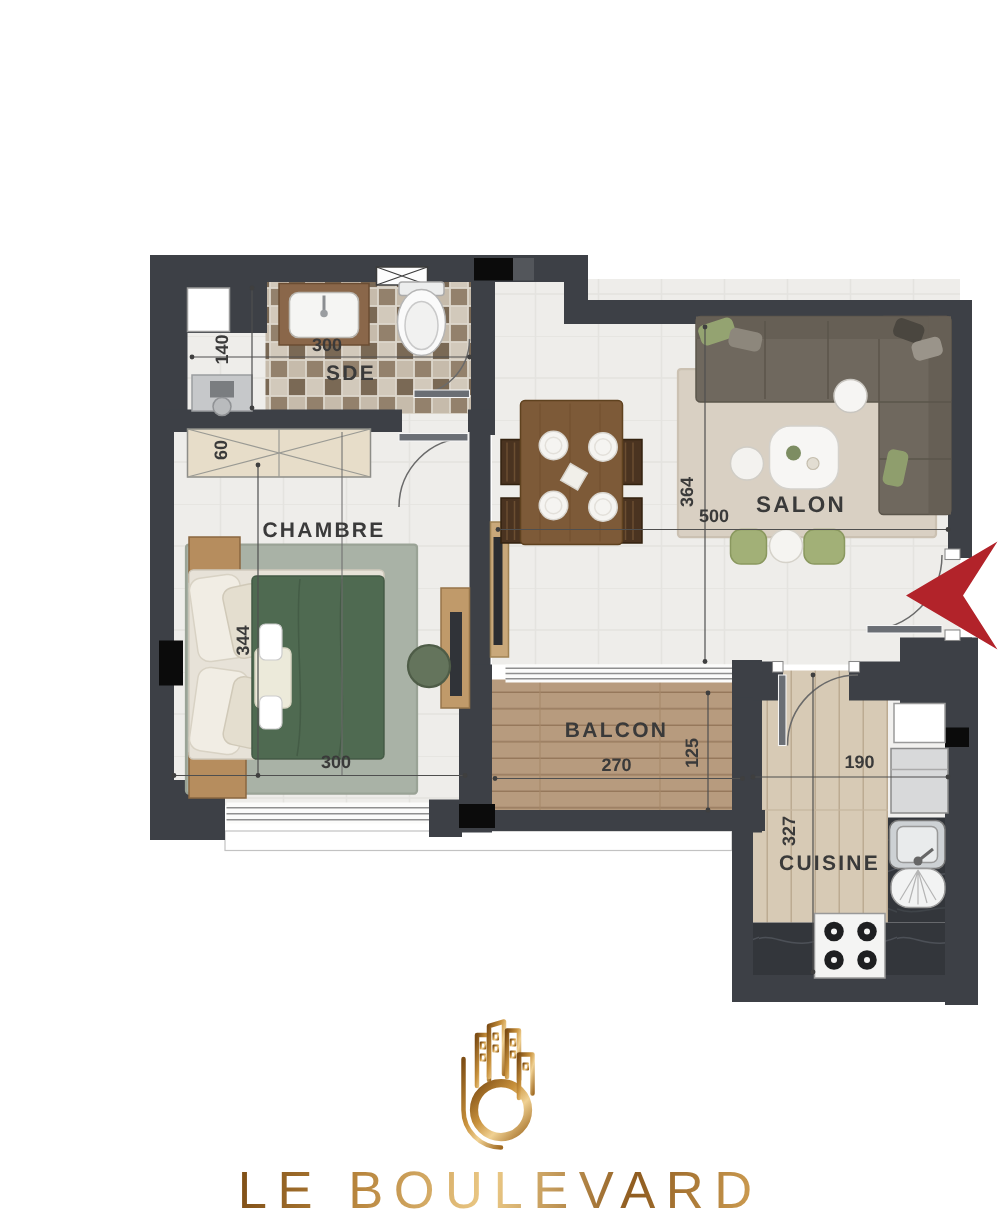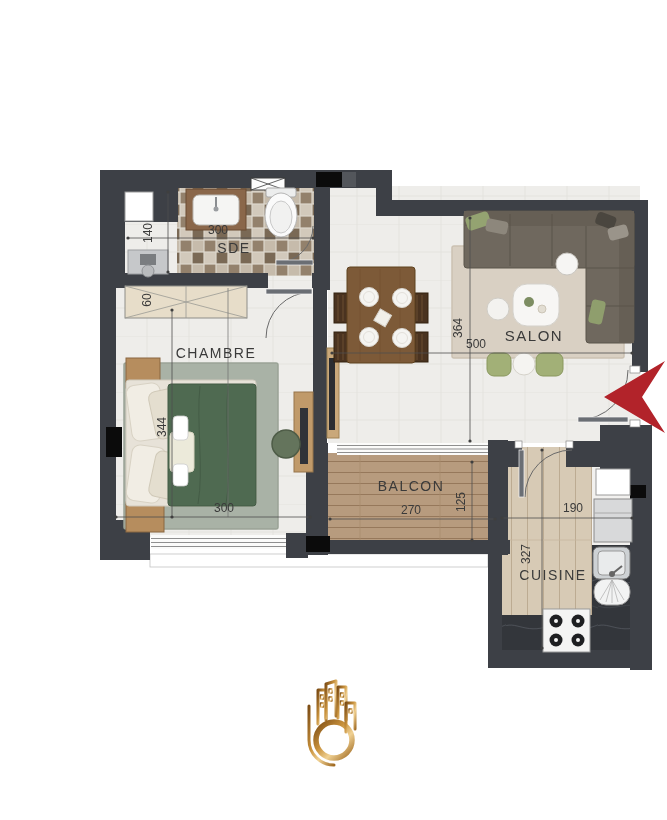--- a/index.html
+++ b/index.html
@@ -1,17 +1,17 @@
 <!DOCTYPE html>
 <html><head>
 <meta charset="utf-8">
 <style>
   html,body{margin:0;padding:0;background:#ffffff;}
   body{width:667px;height:820px;position:relative;font-family:"Liberation Sans",sans-serif;overflow:hidden;}
-  #plan-wrap{position:absolute;left:0;top:0;width:542px;height:820px;}
+  #plan-wrap{position:absolute;left:0;top:0;width:542px;height:820px;font-weight:bold;}
   svg text{font-family:"Liberation Sans",sans-serif;fill:#3a3a3a;}
   .room-label{font-size:14px;letter-spacing:1.5px;}
   .room-label-big{font-size:15px;letter-spacing:1.5px;}
   .dim-num{font-size:12px;}
   #logo{position:absolute;left:0;top:672px;width:667px;text-align:center;}
   #logo-icon{display:block;margin:0 auto;}
   #brand-name{
     margin-top:2px;
     font-size:35px;
     font-weight:400;
@@ -352,13 +352,14 @@
         <rect x="32.5" y="23" width="3" height="4"></rect>
         <rect x="32.5" y="31" width="3" height="4"></rect>
         <rect x="41" y="17" width="3" height="4"></rect>
         <rect x="41" y="25" width="3" height="4"></rect>
         <rect x="52.5" y="21" width="3" height="4"></rect>
         <rect x="52.5" y="29" width="3" height="4"></rect>
         <rect x="61" y="37" width="3" height="4"></rect>
       </g>
     </g>
   </svg>
+  <div id="brand-name">LE BOULEVARD</div>
 </div>
 
 </body></html>

